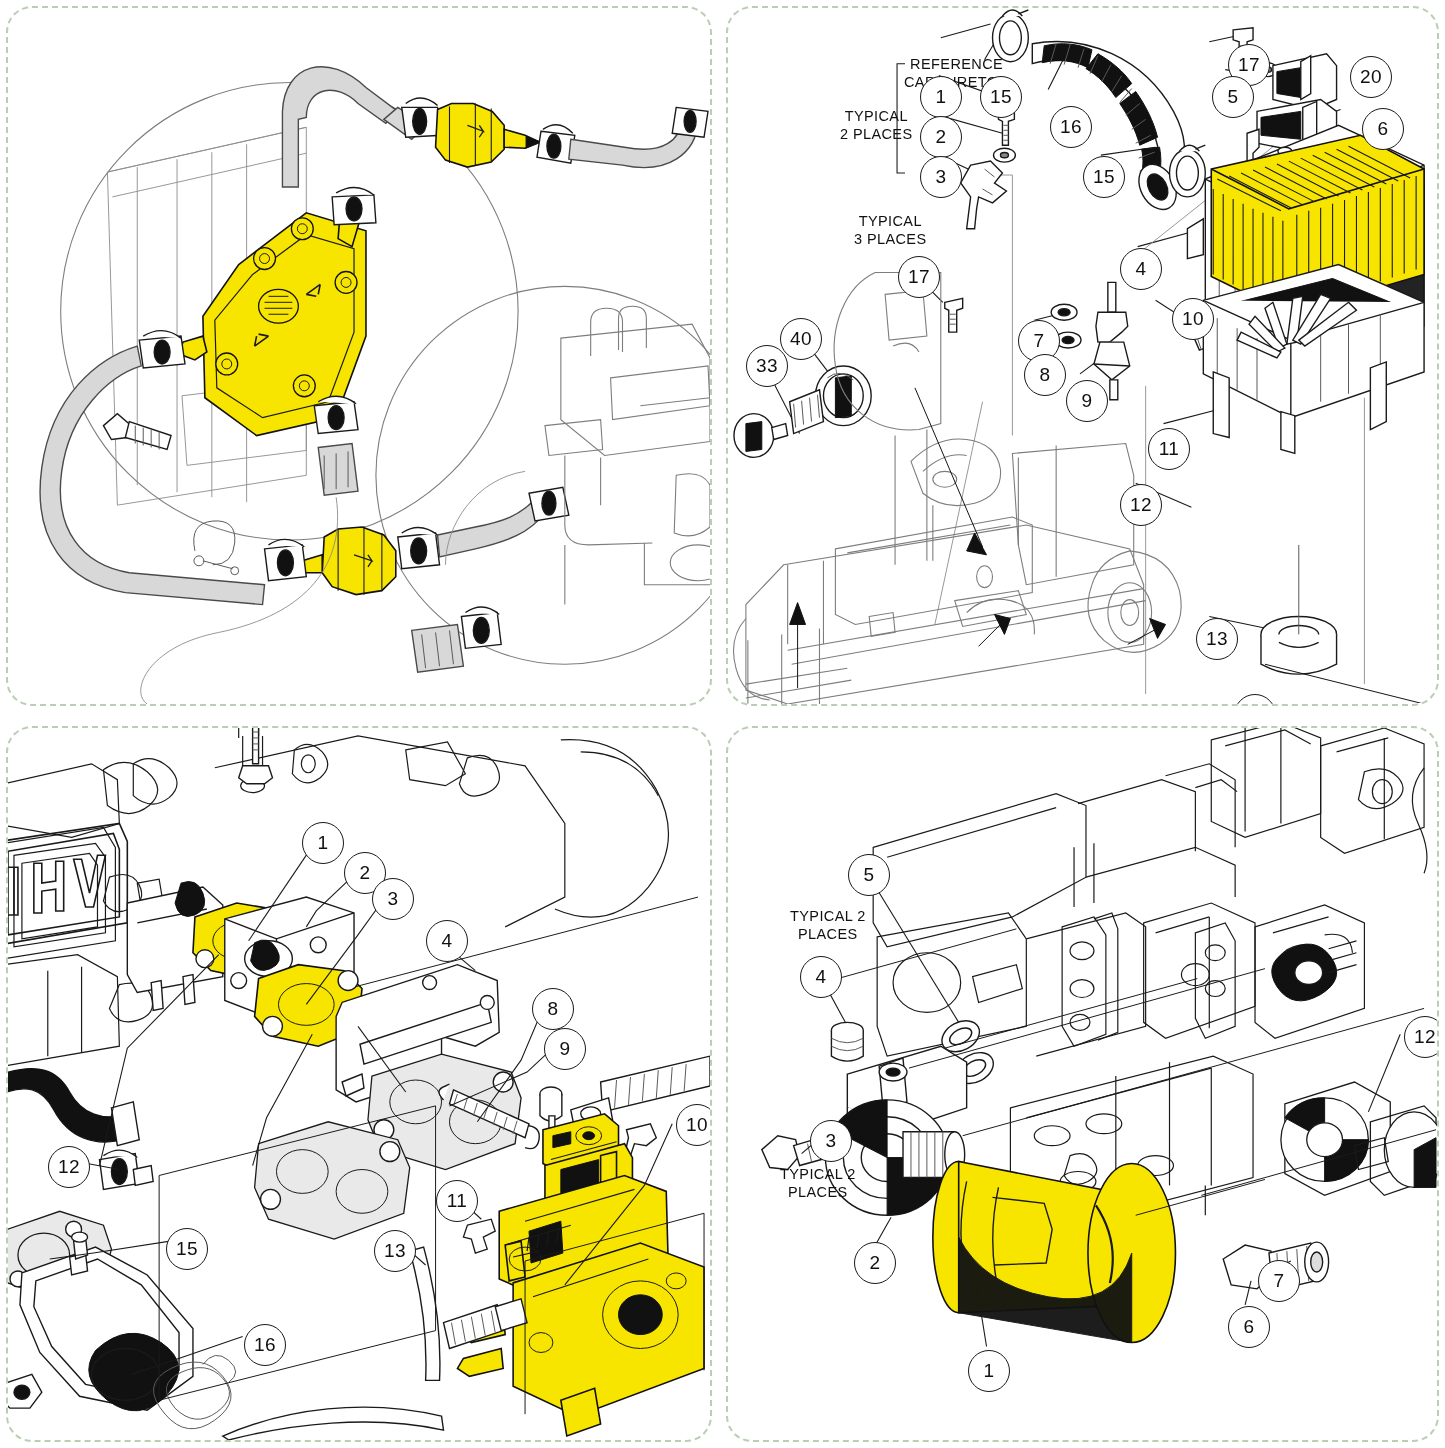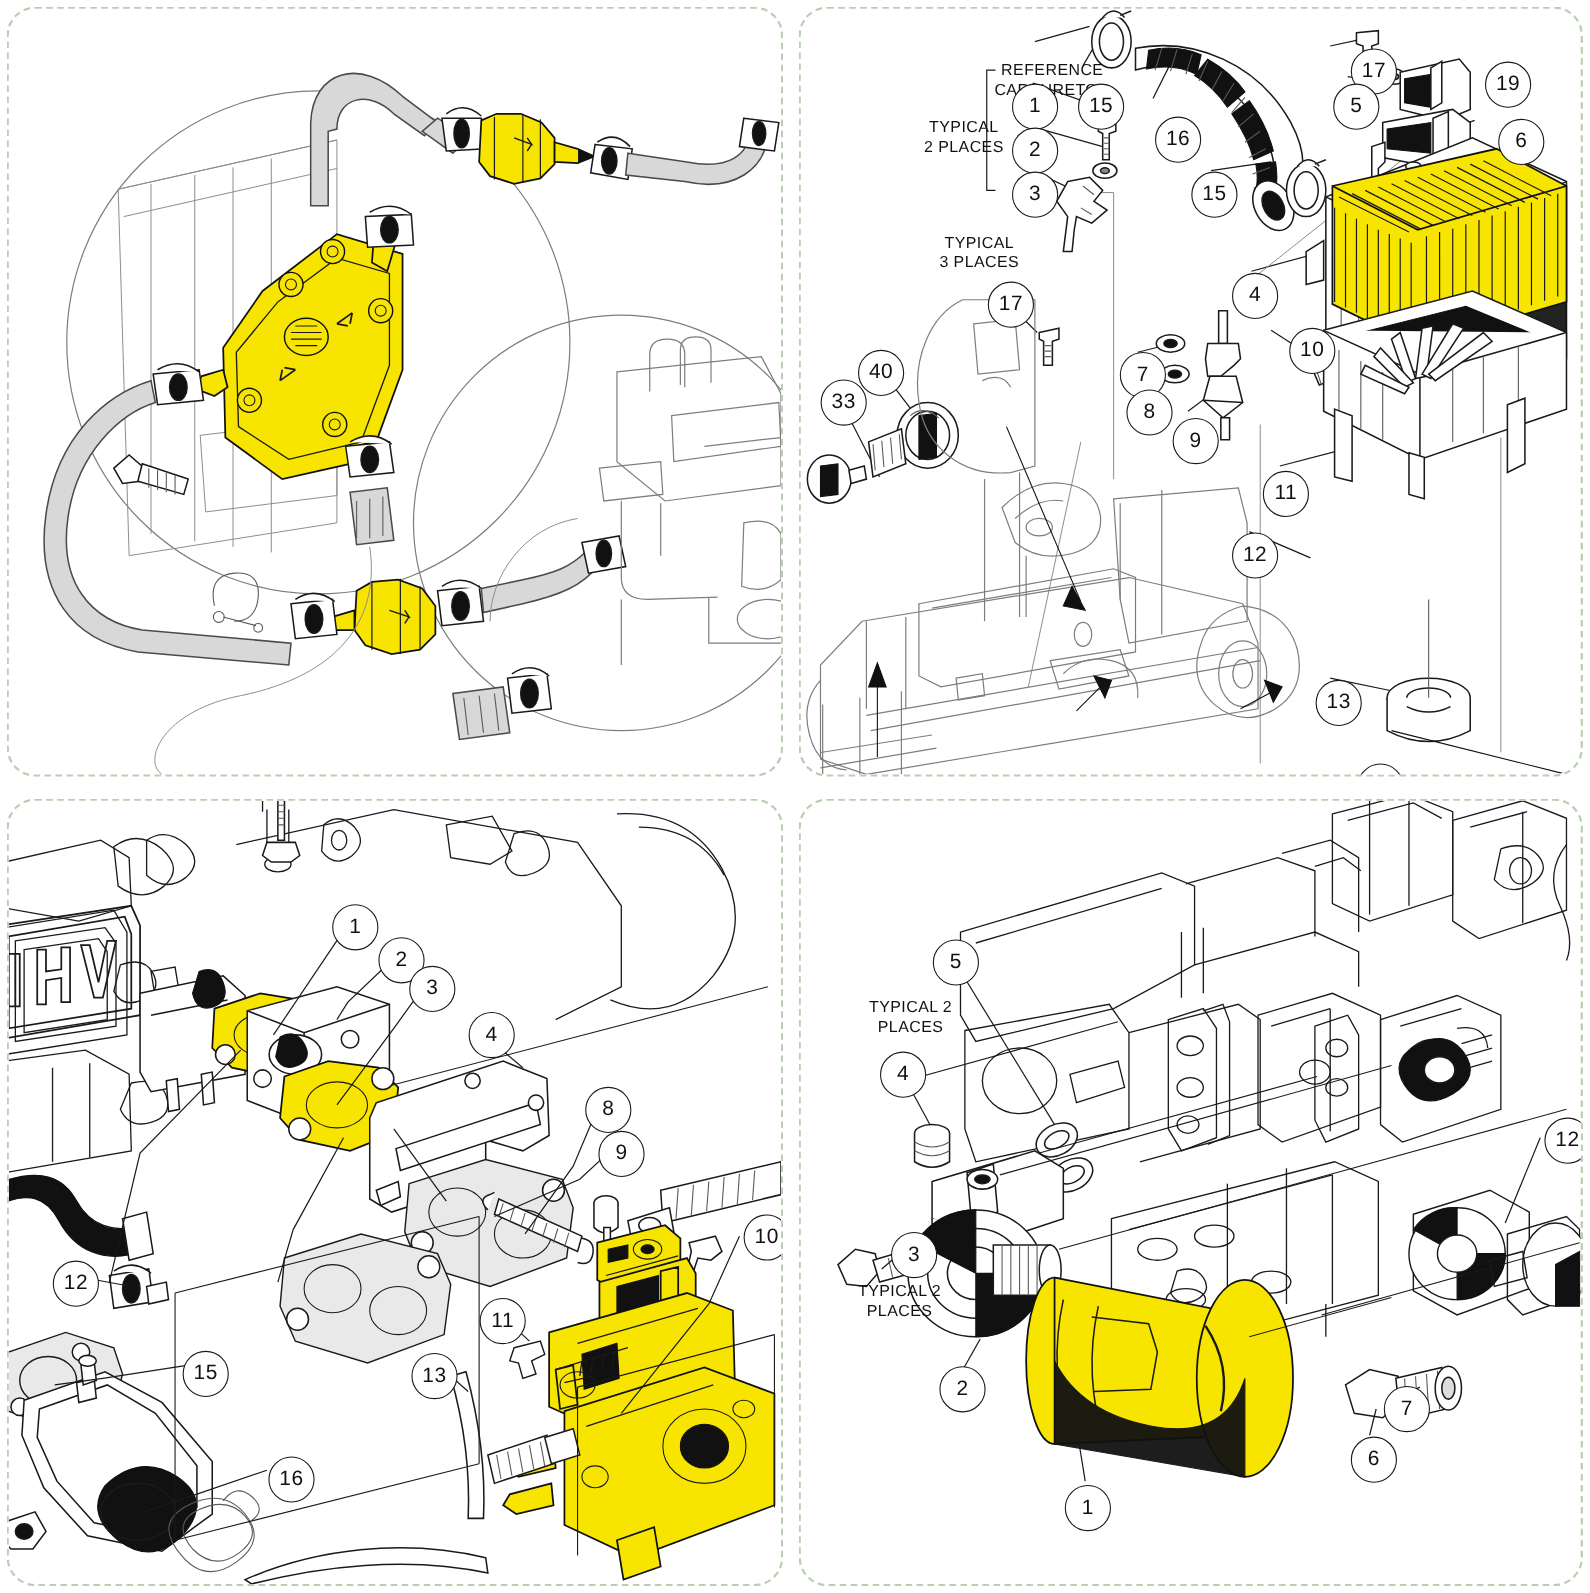--- a/index.html
+++ b/index.html
@@ -469,21 +469,21 @@
 3 PLACES</div>
 
     <div class="cal" style="left:192px;top:68px;">1</div>
     <div class="cal" style="left:192px;top:108px;">2</div>
     <div class="cal" style="left:192px;top:148px;">3</div>
     <div class="cal" style="left:252px;top:68px;">15</div>
     <div class="cal" style="left:322px;top:98px;">16</div>
     <div class="cal" style="left:355px;top:148px;">15</div>
     <div class="cal" style="left:500px;top:36px;">17</div>
     <div class="cal" style="left:484px;top:68px;">5</div>
-    <div class="cal" style="left:622px;top:48px;">19</div>
+    <div class="cal" style="left:622px;top:48px;">20</div>
     <div class="cal" style="left:634px;top:100px;">6</div>
     <div class="cal" style="left:392px;top:240px;">4</div>
     <div class="cal" style="left:170px;top:248px;">17</div>
     <div class="cal" style="left:52px;top:310px;">40</div>
     <div class="cal" style="left:18px;top:337px;">33</div>
     <div class="cal" style="left:290px;top:312px;">7</div>
     <div class="cal" style="left:296px;top:346px;">8</div>
     <div class="cal" style="left:338px;top:372px;">9</div>
     <div class="cal" style="left:444px;top:290px;">10</div>
     <div class="cal" style="left:420px;top:420px;">11</div>

